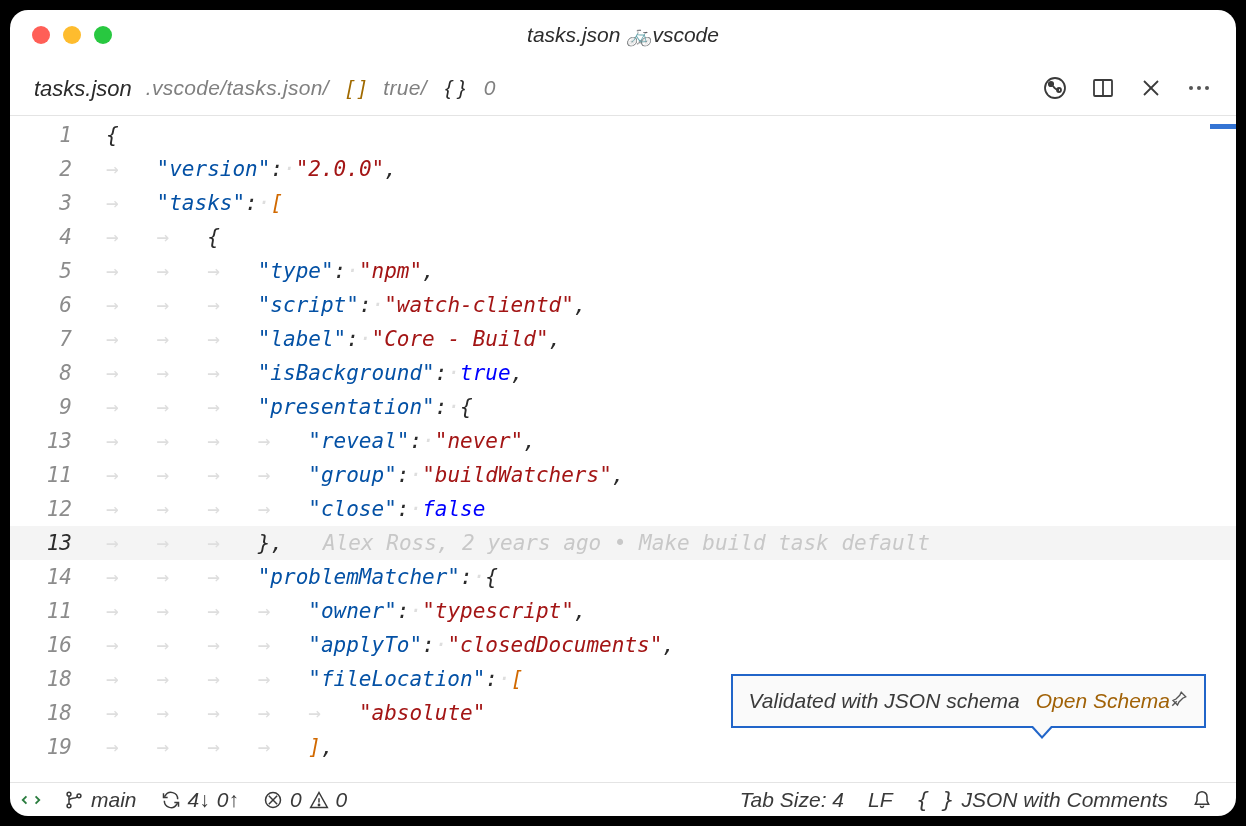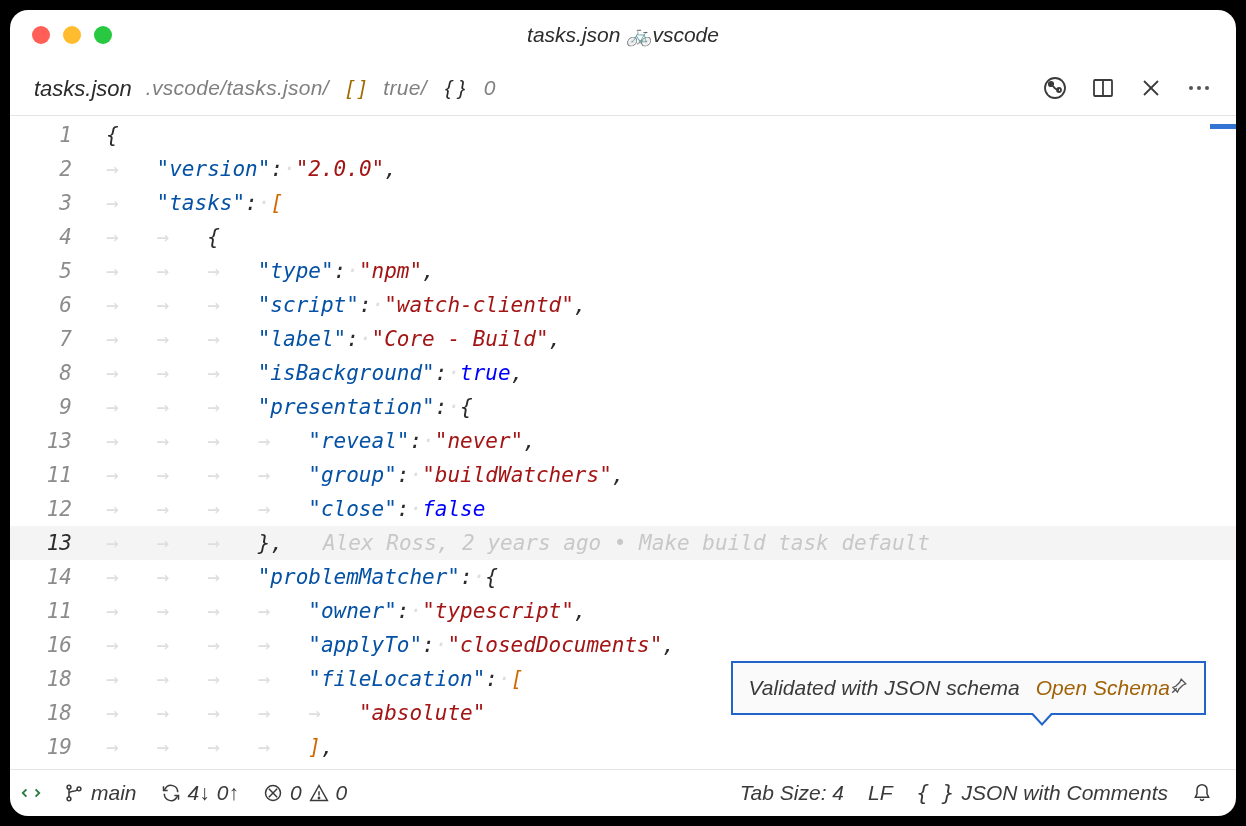--- a/index.html
+++ b/index.html
@@ -107,21 +107,21 @@
     width:0;height:0;border-left:9px solid transparent;border-right:9px solid transparent;border-top:10px solid #fafafa;
   }
   .tooltip::before{
     content:""; position:absolute; bottom:-13px; left:298px;
     width:0;height:0;border-left:11px solid transparent;border-right:11px solid transparent;border-top:12px solid #2165c9;
   }
   
   .minimap-mark{position:absolute; right:0; top:8px; width:26px; height:5px; background:#3474d4;}
   
   .statusbar{
-    height:47px; border-top:1px solid #e4e4e4;
+    height:34px; border-top:1px solid #e4e4e4;
     display:flex; align-items:center;
     font-size:21px; color:#3a3a3a;
     padding:0 12px 0 0;
     flex:0 0 auto;
   }
   .sb-remote{width:42px;height:100%;display:flex;align-items:center;justify-content:center;color:#2b7d3f;}
   .sb-item{display:flex;align-items:center;gap:7px;padding:0 12px;cursor:pointer;}
   .sb-item svg{width:20px;height:20px;}
   .sb-spacer{flex:1;}
 </style>

